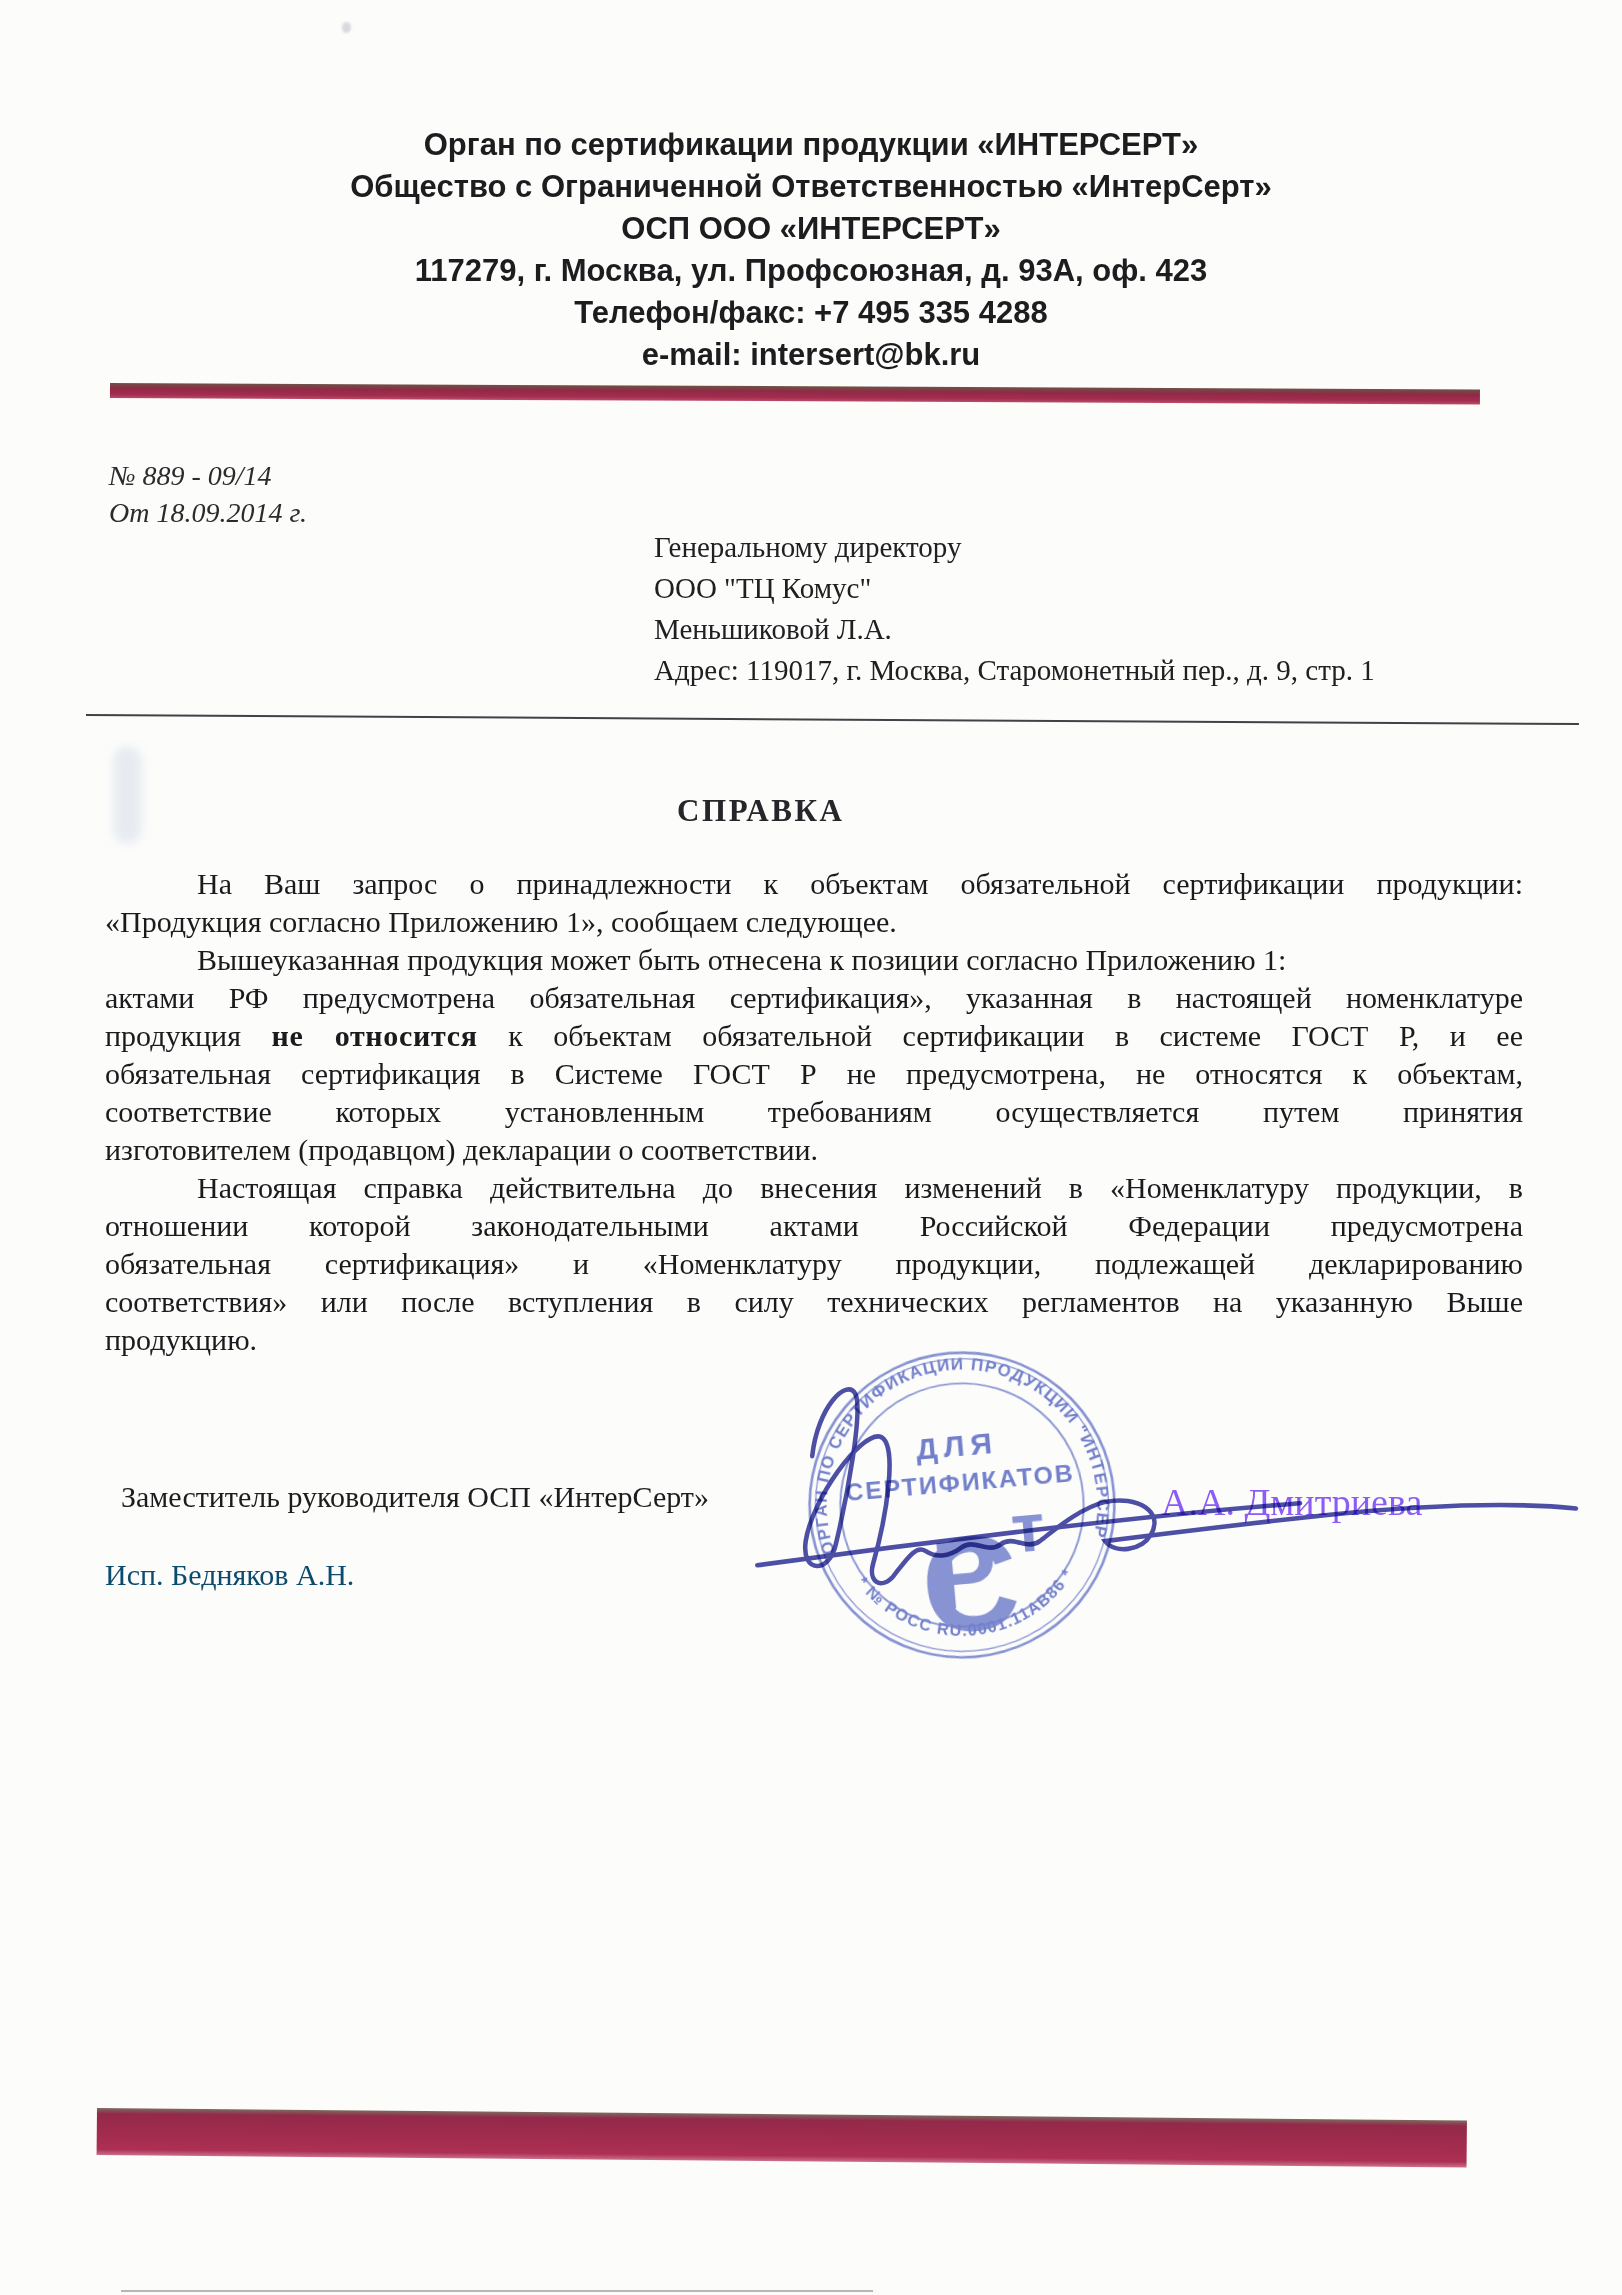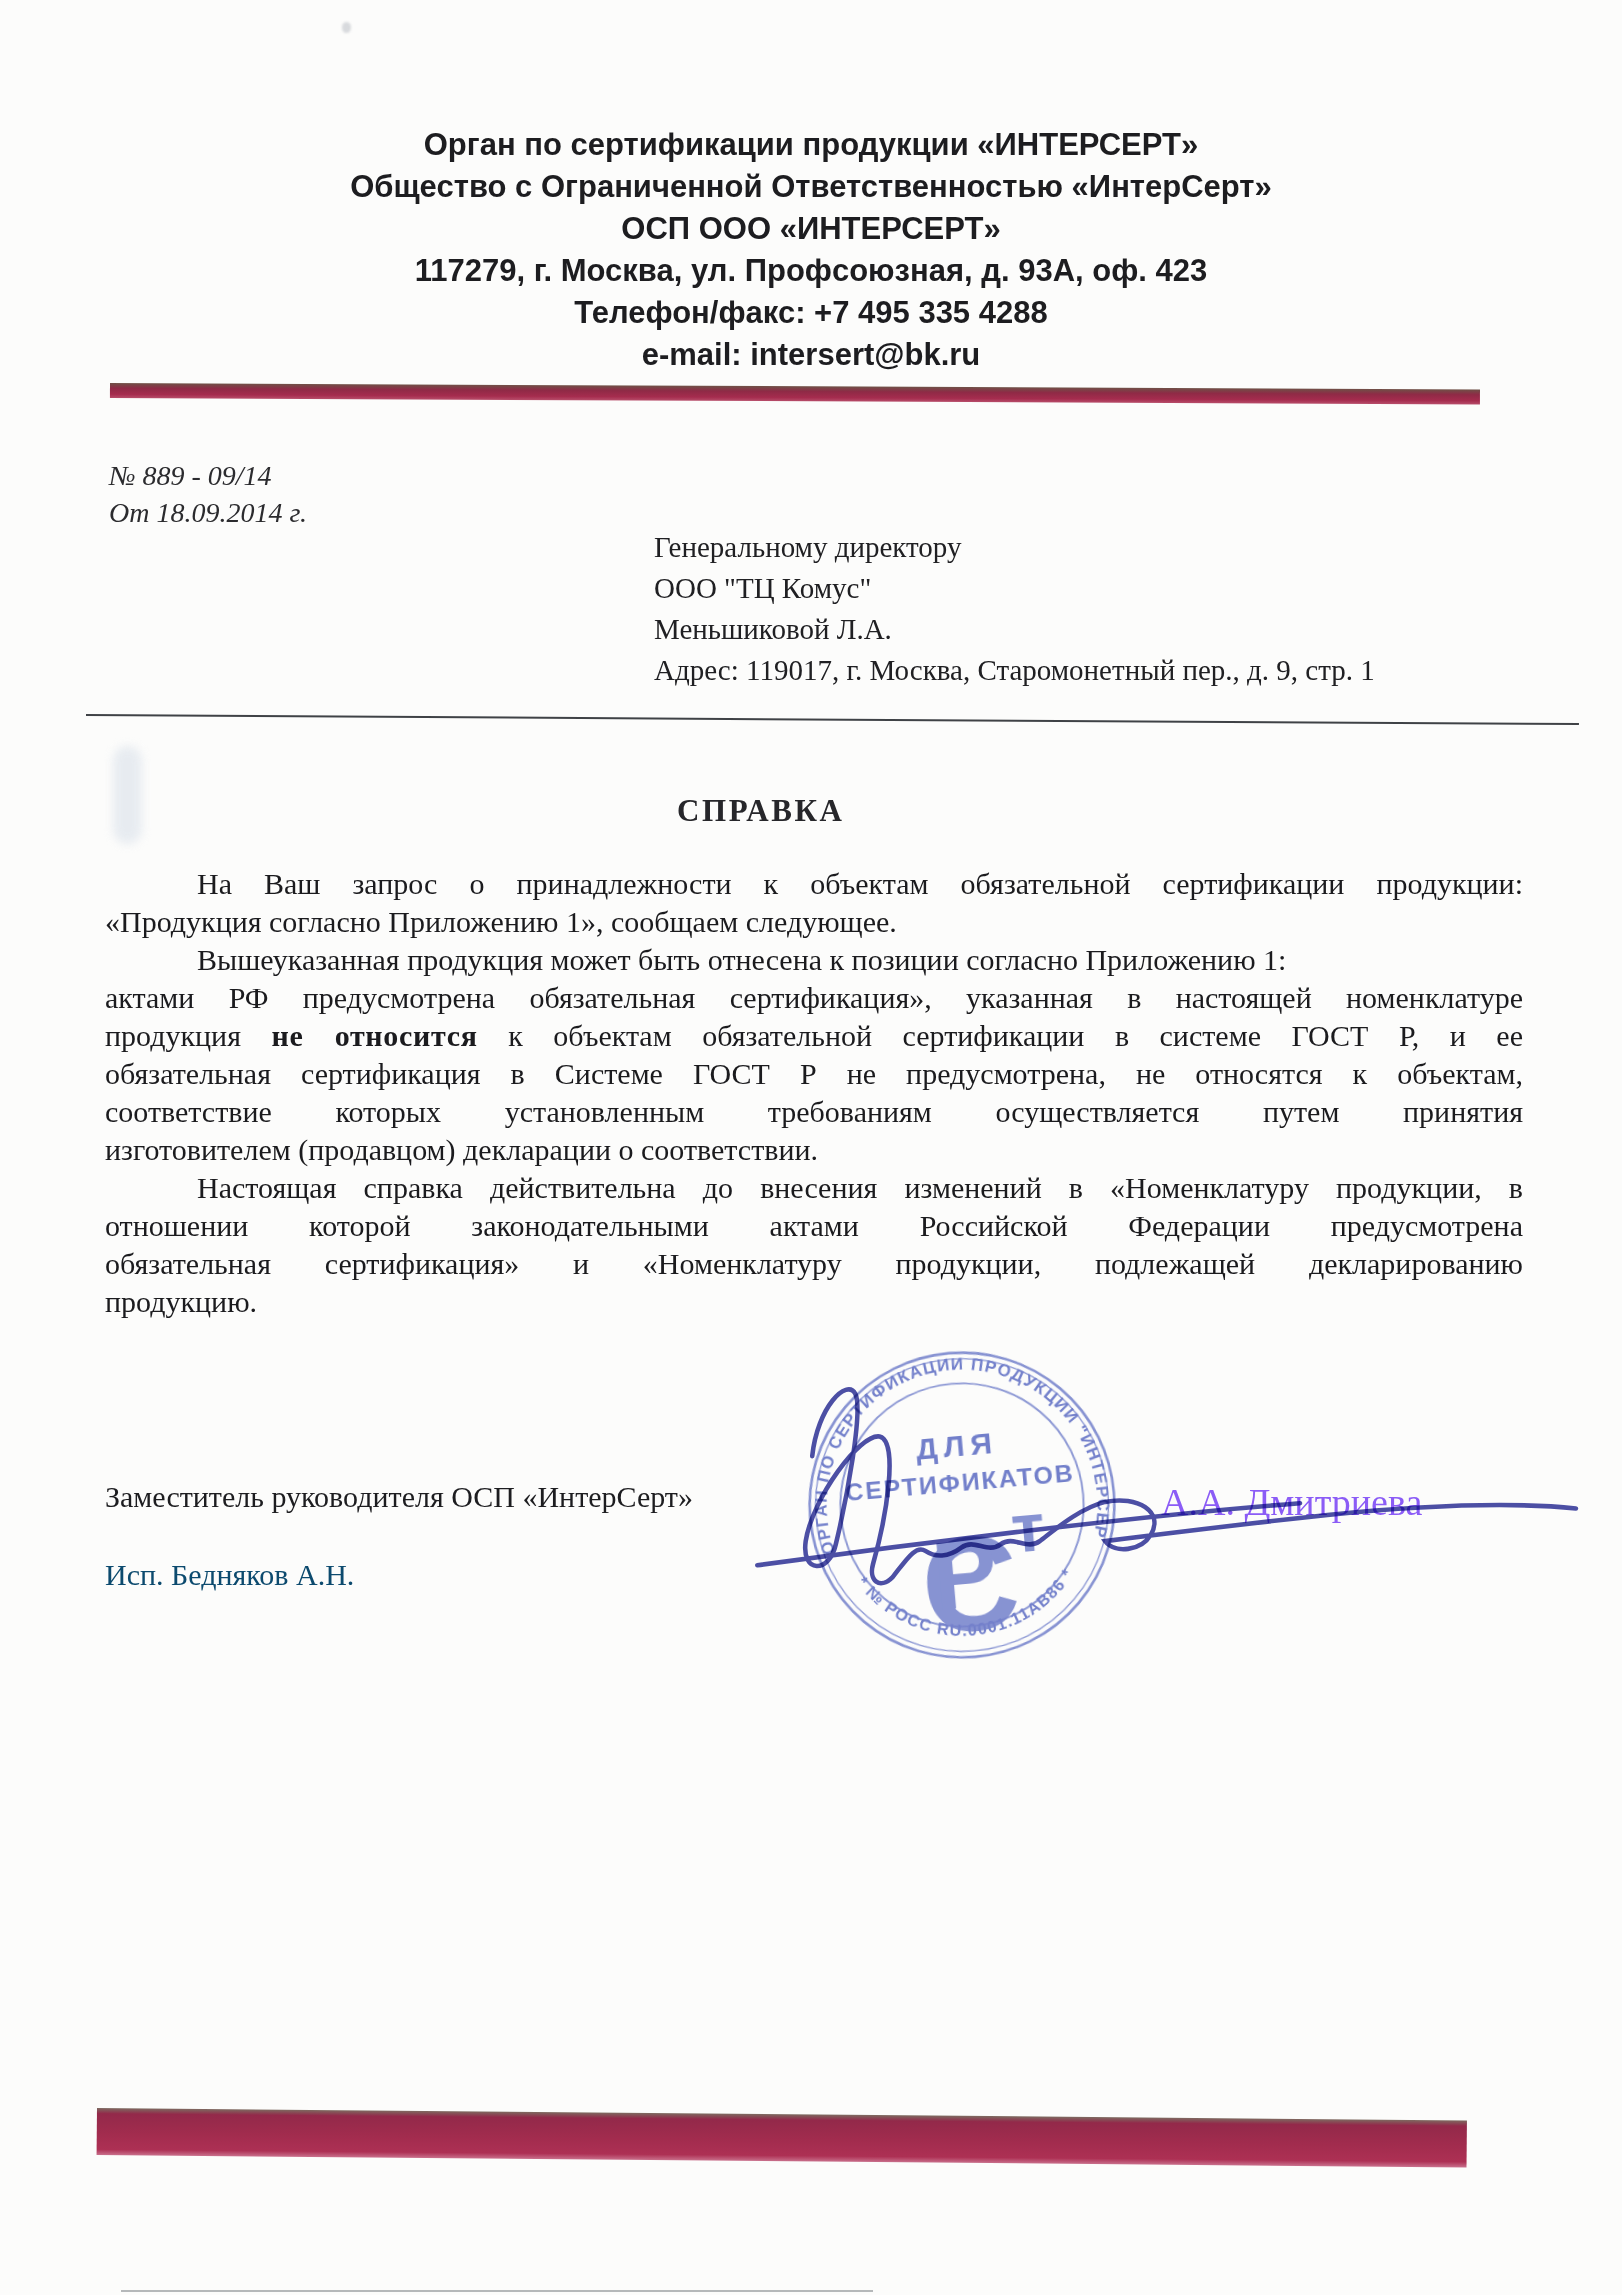--- a/index.html
+++ b/index.html
@@ -42,21 +42,21 @@
     font-size:31px; font-weight:bold; letter-spacing:2.6px; color:#26262a;
   }
   .body-text{
     position:absolute; left:105px; top:865px; width:1418px;
     font-size:30px; color:#1b1b1e;
   }
   .bline{ line-height:38px; height:38px; text-align:justify; text-align-last:justify; }
   .bline.last{ text-align-last:left; }
   .bline.ind{ text-indent:92px; }
   .bline b{ letter-spacing:0.7px; }
-  .sign-pos{ position:absolute; left:105px;  top:1480px; font-size:30px; color:#1d1d20; }
+  .sign-pos{ position:absolute; left:121px;  top:1480px; font-size:30px; color:#1d1d20; }
   .sign-name{ position:absolute; left:1161px; top:1480px; font-size:38px; color:#8b5cf6; }
   .executor{ position:absolute; left:105px;  top:1558px; font-size:30px; color:#0c4a6e; }
   
   .stamp{
     position:absolute; left:792px; top:1335px; width:340px; height:340px;
     transform:rotate(-5deg); mix-blend-mode:multiply;
     filter:blur(0.5px); opacity:0.88;
   }
   .stamp text{ font-family:"Liberation Sans", sans-serif; font-weight:bold; fill:#6070c8; }
   
@@ -112,20 +112,21 @@
       <div class="bline last">«Продукция согласно Приложению 1», сообщаем следующее.</div>
       <div class="bline ind last">Вышеуказанная продукция может быть отнесена к позиции согласно Приложению 1:</div>
       <div class="bline">актами РФ предусмотрена обязательная сертификация», указанная в настоящей номенклатуре</div>
       <div class="bline"><span>продукция </span><b>не относится</b><span> к объектам обязательной сертификации в системе ГОСТ Р, и ее</span></div>
       <div class="bline">обязательная сертификация в Системе ГОСТ Р не предусмотрена, не относятся к объектам,</div>
       <div class="bline">соответствие которых установленным требованиям осуществляется путем принятия</div>
       <div class="bline last">изготовителем (продавцом) декларации о соответствии.</div>
       <div class="bline ind">Настоящая справка действительна до внесения изменений в «Номенклатуру продукции, в</div>
       <div class="bline">отношении которой законодательными актами Российской Федерации предусмотрена</div>
       <div class="bline">обязательная сертификация» и «Номенклатуру продукции, подлежащей декларированию</div>
+      <div class="bline">соответствия» или после вступления в силу технических регламентов на указанную Выше</div>
       <div class="bline last">продукцию.</div>
     </div>
 
   <div class="sign-pos">Заместитель руководителя ОСП «ИнтерСерт»</div>
   <div class="sign-name">А.А. Дмитриева</div>
   <div class="executor">Исп. Бедняков А.Н.</div>
 
   <svg class="stamp" viewBox="0 0 520 520">
     <circle cx="260" cy="260" r="233" fill="none" stroke="#6070c8" stroke-width="4" opacity="0.85"></circle>
     <circle cx="260" cy="260" r="224" fill="none" stroke="#6070c8" stroke-width="2" opacity="0.8"></circle>

